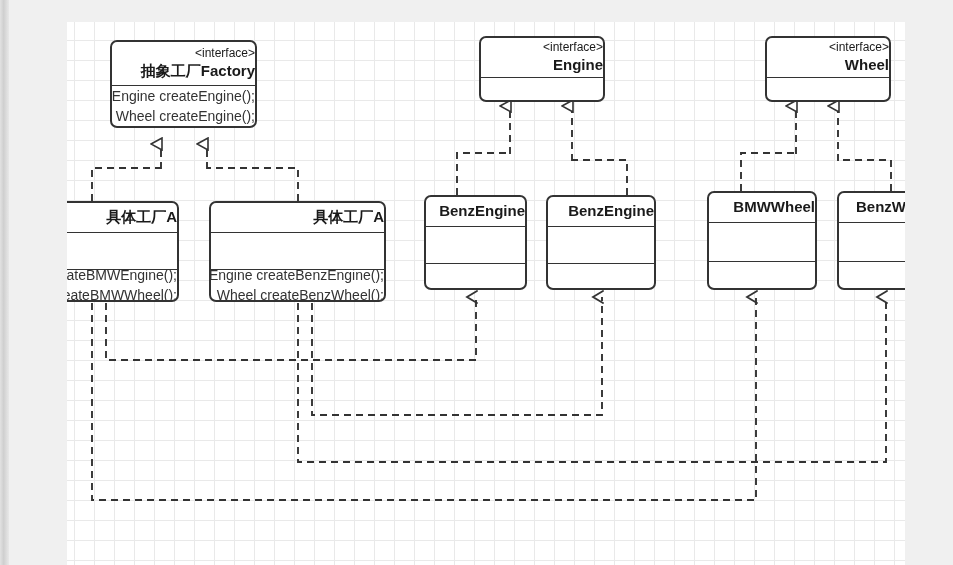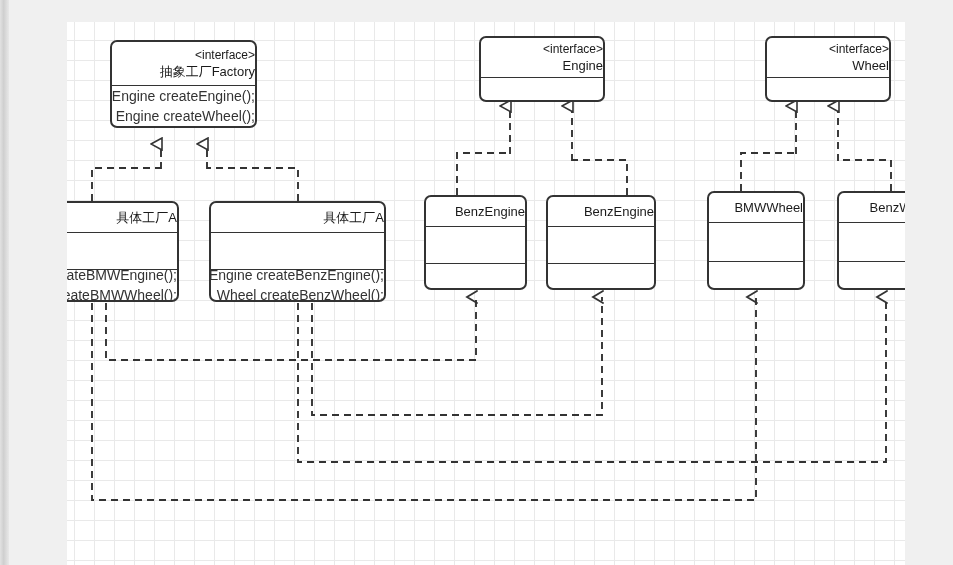--- a/index.html
+++ b/index.html
@@ -45,24 +45,24 @@
     width: 100%;
     border-bottom: 1.5px solid #333333;
     display: flex;
     flex-direction: column;
     justify-content: center;
     align-items: flex-end;
   }
   .compartment.last { border-bottom: none; }
   .title-line {
     text-align: center;
-    font-size: 13px;
+    font-size: 15px;
     color: #1a1a1a;
     line-height: 1.35;
-    font-weight: normal;
+    font-weight: bold;
   }
   .title-line.stereo { font-weight: normal; font-size: 12px; }
   .body-line {
     font-size: 14px;
     color: #333333;
     line-height: 1.4;
     padding-left: 6px;
     white-space: nowrap;
   }
 </style>
@@ -126,21 +126,21 @@
       </g>
     </svg>
 
     <div class="umlbox" style="left:43px; top:18px; width:147px; height:88px;">
       <div class="compartment" style="height:44px;">
         <div class="title-line stereo">&lt;interface&gt;</div>
         <div class="title-line">抽象工厂Factory</div>
       </div>
       <div class="compartment last" style="height:40px; padding-top:2px;">
         <div class="body-line">Engine createEngine();</div>
-        <div class="body-line">Engine createWheel();</div>
+        <div class="body-line">Wheel createEngine();</div>
       </div>
     </div>
 
     <div class="umlbox" style="left:412px; top:14px; width:126px; height:66px;">
       <div class="compartment" style="height:40px;">
         <div class="title-line stereo">&lt;interface&gt;</div>
         <div class="title-line">Engine</div>
       </div>
       <div class="compartment last" style="height:24px;"></div>
     </div>
@@ -184,21 +184,21 @@
     </div>
 
     <div class="umlbox" style="left:479px; top:173px; width:110px; height:95px;">
       <div class="compartment" style="height:30px;">
         <div class="title-line">BenzEngine</div>
       </div>
       <div class="compartment" style="height:37px;"></div>
       <div class="compartment last" style="height:24px;"></div>
     </div>
 
-    <div class="umlbox" style="left:640px; top:169px; width:98px; height:99px;">
+    <div class="umlbox" style="left:640px; top:169px; width:110px; height:99px;">
       <div class="compartment" style="height:30px;">
         <div class="title-line">BMWWheel</div>
       </div>
       <div class="compartment" style="height:39px;"></div>
       <div class="compartment last" style="height:26px;"></div>
     </div>
 
     <div class="umlbox" style="left:770px; top:169px; width:101px; height:99px;">
       <div class="compartment" style="height:30px;">
         <div class="title-line">BenzWheel</div>

